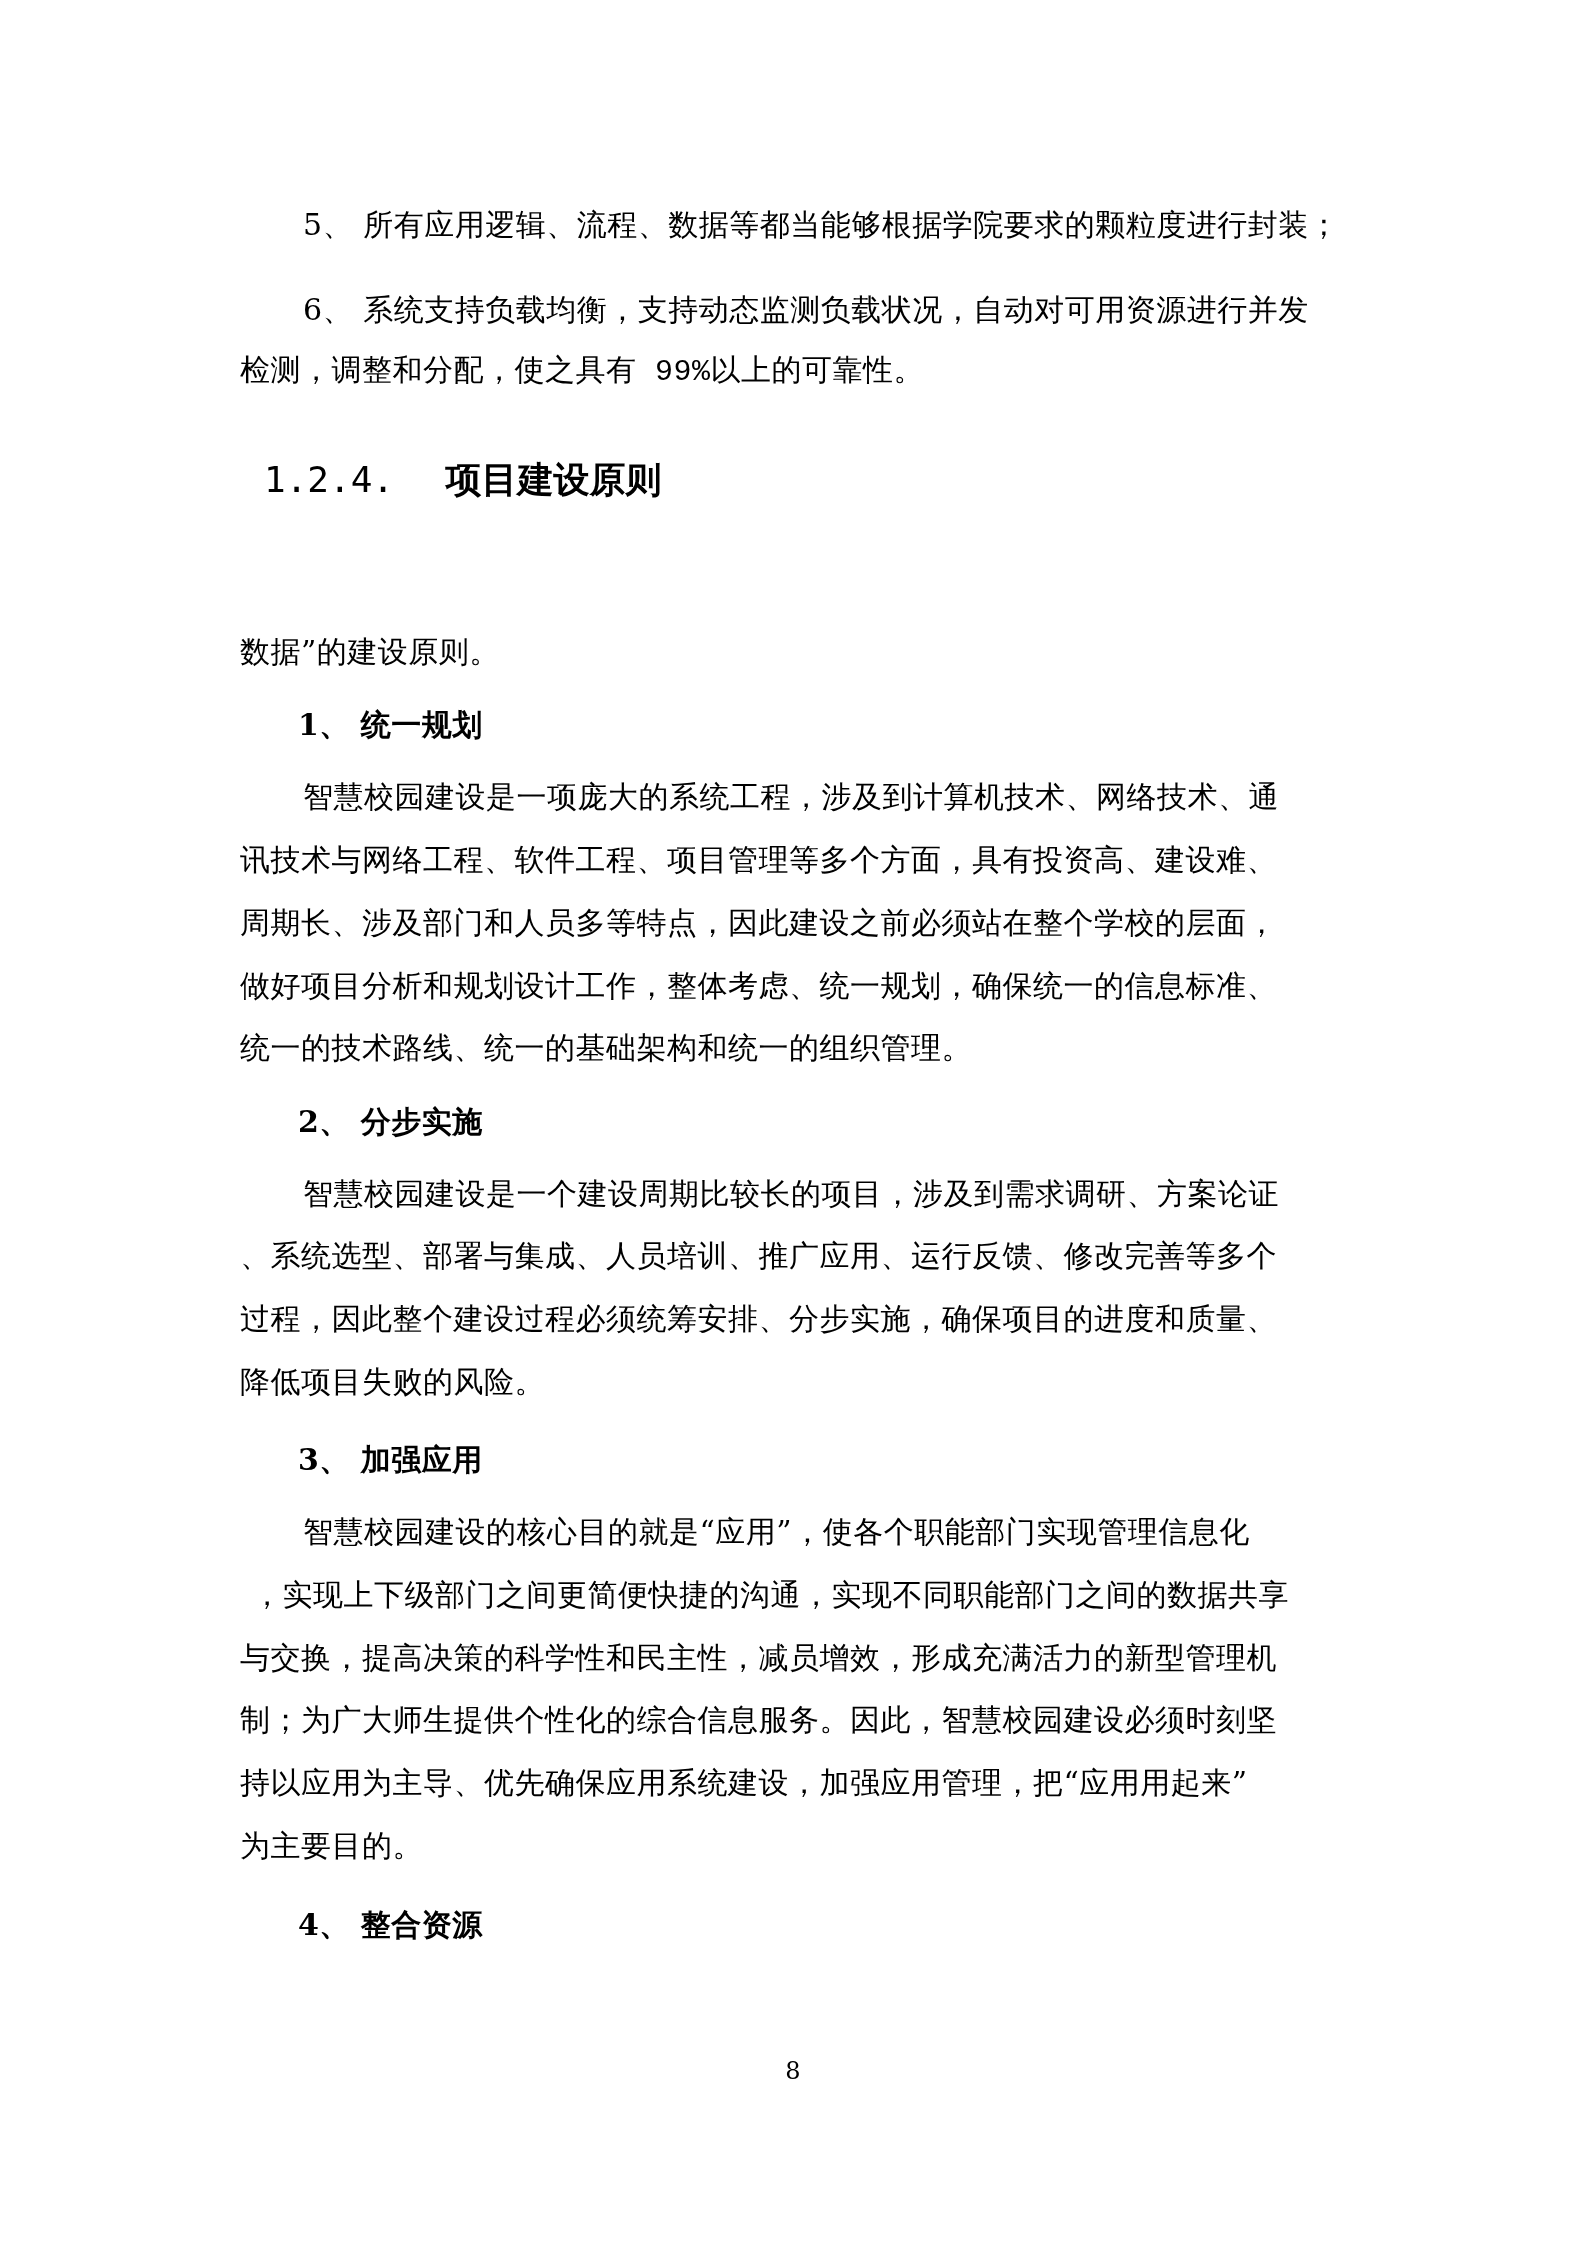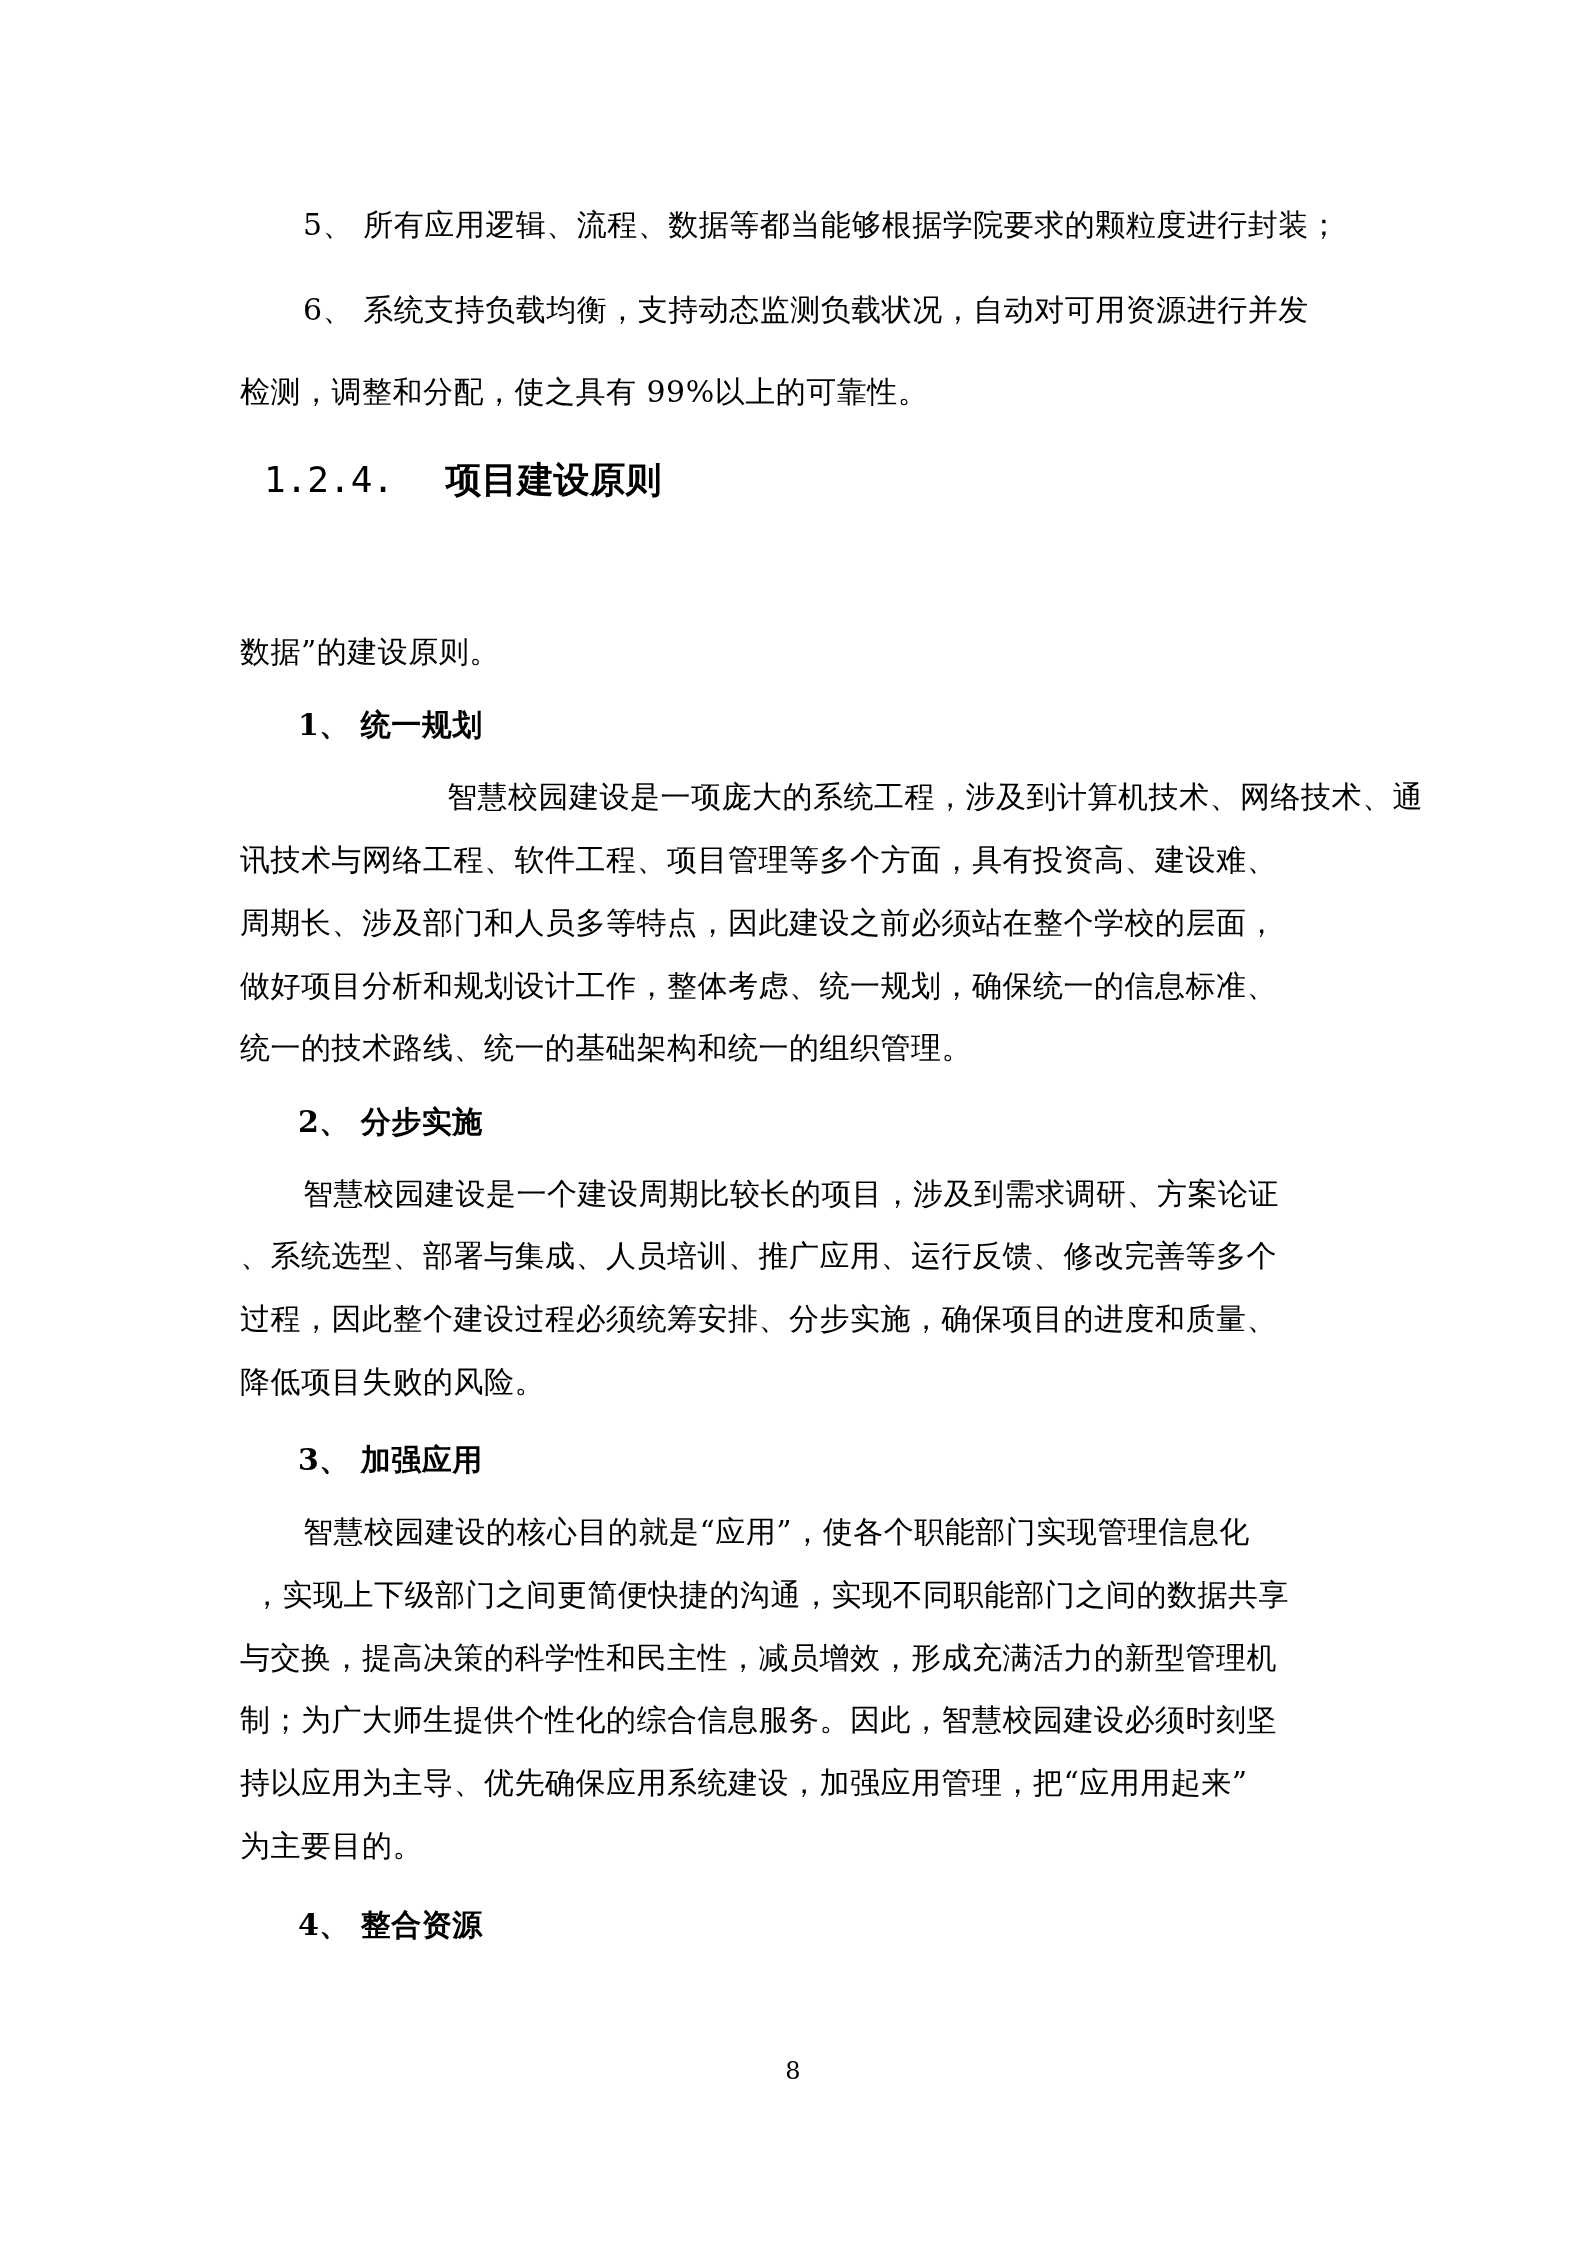--- a/index.html
+++ b/index.html
@@ -23,31 +23,31 @@
 
   <div class="line indent" style="top:205px;">
     <span>5、</span>
     <span>所有应用逻辑、流程、数据等都当能够根据学院要求的颗粒度进行封装；</span>
   </div>
 
   <div class="line indent" style="top:290px;">
     <span>6、</span>
     <span>系统支持负载均衡，支持动态监测负载状况，自动对可用资源进行并发</span>
   </div>
-  <div class="line" style="top:372px;">检测，调整和分配，使之具有 99%以上的可靠性。</div>
+  <div class="line" style="top:352px;font-family:Liberation Mono, monospace;">检测，调整和分配，使之具有 99%以上的可靠性。</div>
 
   <div class="heading" style="top:455px;">
     <span class="num">1.2.4.</span>
     <span class="title">项目建设原则</span>
   </div>
 
   <div class="line" style="top:632px;">数据”的建设原则。</div>
 
   <div class="line sub" style="top:705px;">1、 统一规划</div>
-  <div class="line indent" style="top:777px;text-align:right;">智慧校园建设是一项庞大的系统工程，涉及到计算机技术、网络技术、通</div>
+  <div class="line indent" style="top:777px;">智慧校园建设是一项庞大的系统工程，涉及到计算机技术、网络技术、通</div>
   <div class="line" style="top:840px;">讯技术与网络工程、软件工程、项目管理等多个方面，具有投资高、建设难、</div>
   <div class="line" style="top:903px;">周期长、涉及部门和人员多等特点，因此建设之前必须站在整个学校的层面，</div>
   <div class="line" style="top:966px;">做好项目分析和规划设计工作，整体考虑、统一规划，确保统一的信息标准、</div>
   <div class="line" style="top:1028px;">统一的技术路线、统一的基础架构和统一的组织管理。</div>
 
   <div class="line sub" style="top:1102px;">2、 分步实施</div>
   <div class="line indent" style="top:1174px;">智慧校园建设是一个建设周期比较长的项目，涉及到需求调研、方案论证</div>
   <div class="line" style="top:1236px;">、系统选型、部署与集成、人员培训、推广应用、运行反馈、修改完善等多个</div>
   <div class="line" style="top:1299px;">过程，因此整个建设过程必须统筹安排、分步实施，确保项目的进度和质量、</div>
   <div class="line" style="top:1362px;">降低项目失败的风险。</div>

